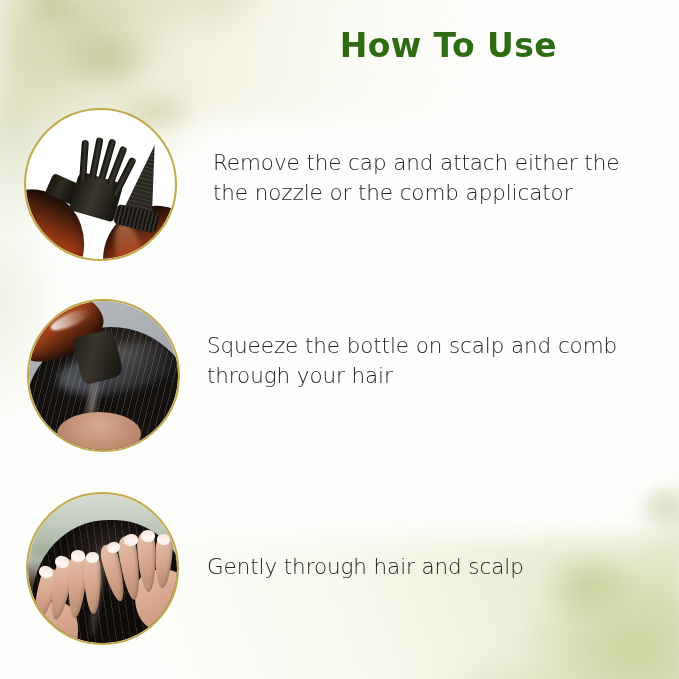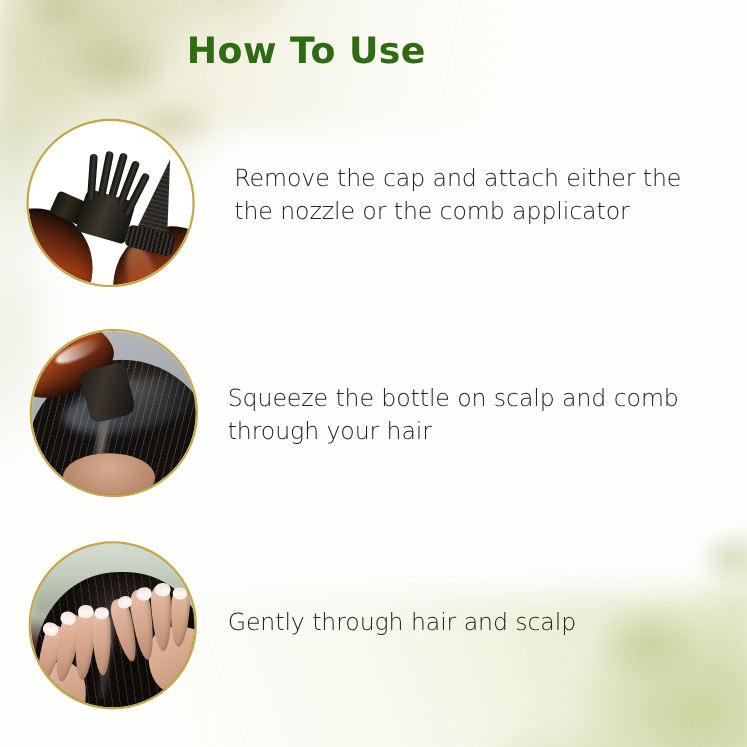--- a/index.html
+++ b/index.html
@@ -95,21 +95,21 @@
     background: radial-gradient(ellipse 70px 170px at 20% 50%, rgba(196,200,150,0.26) 0%, rgba(196,200,150,0) 78%);
     filter: blur(10px);
   }
 
   
   #title {
     position: absolute;
     left: 0;
     top: 26px;
     width: 557px;
-    text-align: center;
+    text-align: right;
     color: #2f6b12;
     font-size: 33px;
     font-weight: bold;
     letter-spacing: 0.4px;
     font-family: "DejaVu Sans", sans-serif;
   }
 
   
   .step {
     position: absolute;
@@ -416,21 +416,21 @@
           <div class="scalp-shine"></div>
           <div class="scalp-part"></div>
           <div class="scalp-skin"></div>
           <div class="s2-bottle"></div>
           <div class="s2-bottle-gloss"></div>
           <div class="s2-nozzle"></div>
         </div>
       </div>
     </div>
 
-    <div class="step-text" style="left:207px;top:348px;width:425px;">Squeeze the bottle on scalp and comb
+    <div class="step-text" style="left:207px;top:331px;width:425px;">Squeeze the bottle on scalp and comb
 through your hair</div>
   </div>
 
   <div class="step" style="left:0;top:0;">
 
     <div class="thumb" style="left:26px;top:492px;width:153px;height:153px;">
       <div class="thumb-ring"></div>
       <div class="thumb-clip">
         <div id="art3">
           <div class="a3-bg-blur"></div>

